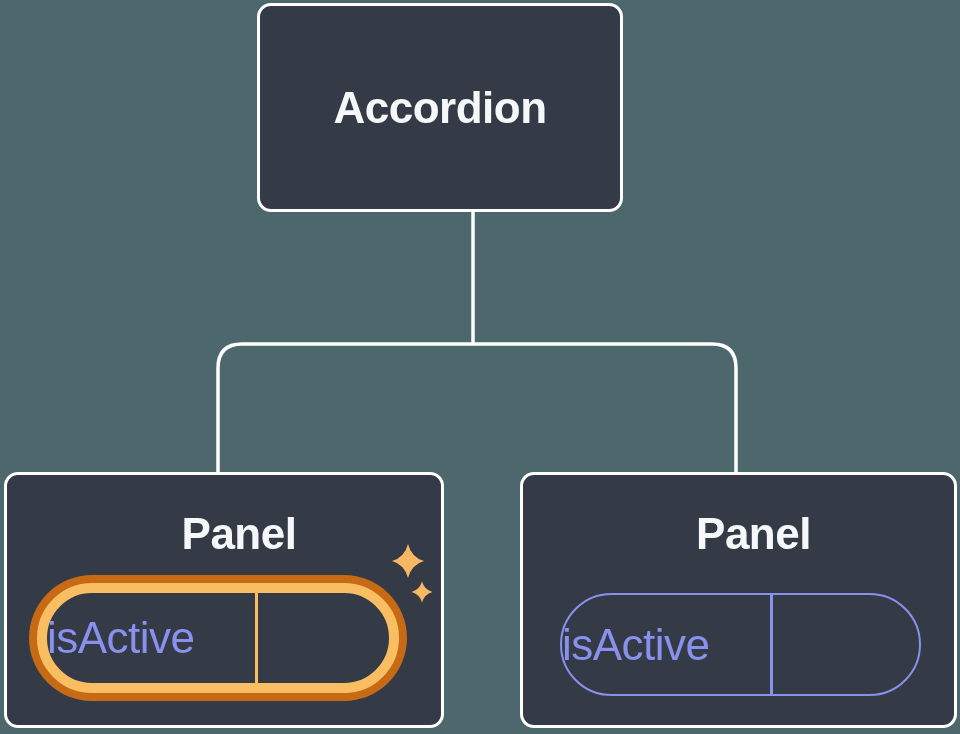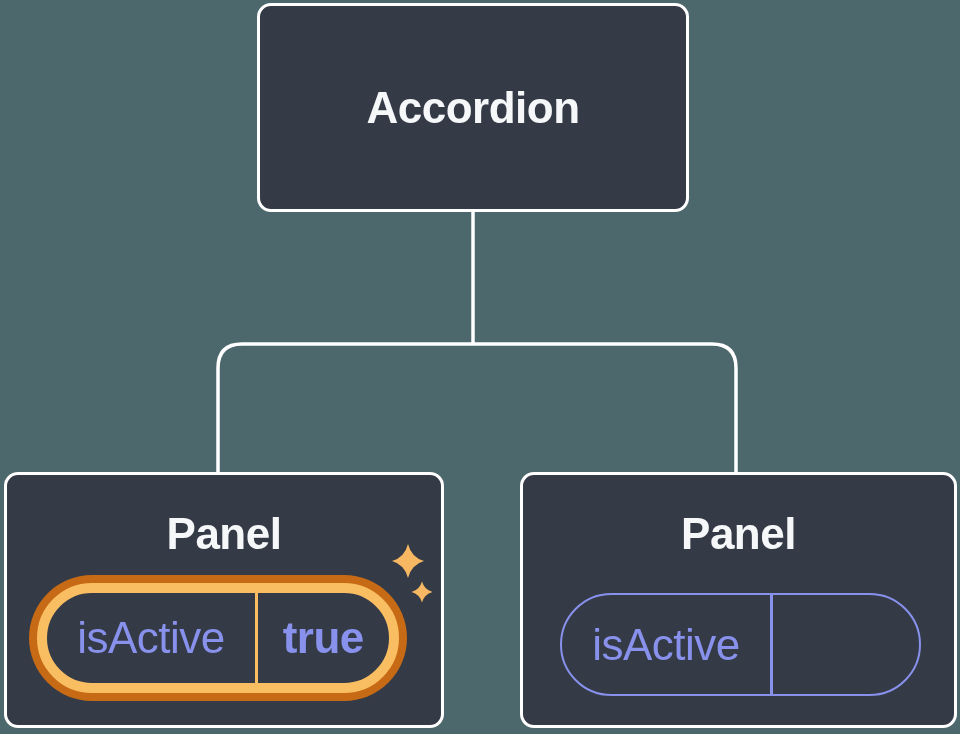--- a/index.html
+++ b/index.html
@@ -21,34 +21,34 @@
     stroke: var(--connector, #FFFFFF);
     stroke-width: 3.5;
   }
   .node {
     position: absolute;
     background: var(--node-fill, #343A46);
     border: 3.5px solid var(--node-border, #FFFFFF);
     border-radius: 14px;
   }
   .node-root {
-    left: 257px; top: 3px; width: 432px; height: 209px;
+    left: 257px; top: 3px; width: 366px; height: 209px;
     display: flex; align-items: center; justify-content: center;
     z-index: 2;
   }
   .node-title {
     color: var(--title-text, #F6F7F9);
     font-size: 44px; font-weight: 600; letter-spacing: -0.5px;
     line-height: 1;
   }
   .panel { z-index: 2; }
   .panel-left  { left: 4px;   top: 472px; width: 440px; height: 256px; }
   .panel-right { left: 520px; top: 472px; width: 437px; height: 256px; }
   .panel-title {
-    position: absolute; left: 0; top: 37px; width: 100%;
+    position: absolute; left: 15px; top: 37px; width: 100%;
     text-align: center;
     color: var(--title-text, #F6F7F9);
     font-size: 44px; font-weight: 600; letter-spacing: -0.5px;
     line-height: 44px;
   }
   .pill {
     position: absolute;
     display: flex; align-items: stretch;
     border-radius: 999px;
     overflow: hidden;
@@ -58,21 +58,21 @@
     background: var(--node-fill, #343A46);
     border: 10px solid var(--highlight-ring-inner, #F9BD62);
     box-shadow: 0 0 0 8px var(--highlight-ring-outer, #C76A15);
   }
   .pill-plain {
     left: 37px; top: 118px; width: 361px; height: 103px;
     background: transparent;
     border: 2.5px solid var(--pill-border, #8891EC);
   }
   .pill-cell {
-    display: flex; align-items: center; justify-content: center;
+    display: flex; align-items: center; 
   }
   .pill-key-cell { width: 208px; }
   .pill-val-cell { flex: 1; }
   .pill-divider-orange {
     width: 2.5px;
     background: var(--highlight-ring-inner, #F9BD62);
   }
   .pill-divider-purple {
     width: 2.5px;
     background: var(--pill-border, #8891EC);
@@ -97,23 +97,20 @@
   <span class="node-title">Accordion</span>
 </div>
 
 <div class="node panel panel-left">
   <div class="panel-title">Panel</div>
   <div class="pill pill-highlighted">
     <div class="pill-cell pill-key-cell">
       <span class="state-text">isActive</span>
     </div>
     <div class="pill-divider-orange"></div>
-    <div class="pill-cell pill-val-cell">
-      <span class="state-text bold">true</span>
-    </div>
   </div>
 </div>
 
 <div class="node panel panel-right">
   <div class="panel-title">Panel</div>
   <div class="pill pill-plain">
     <div class="pill-cell pill-key-cell">
       <span class="state-text">isActive</span>
     </div>
     <div class="pill-divider-purple"></div>

